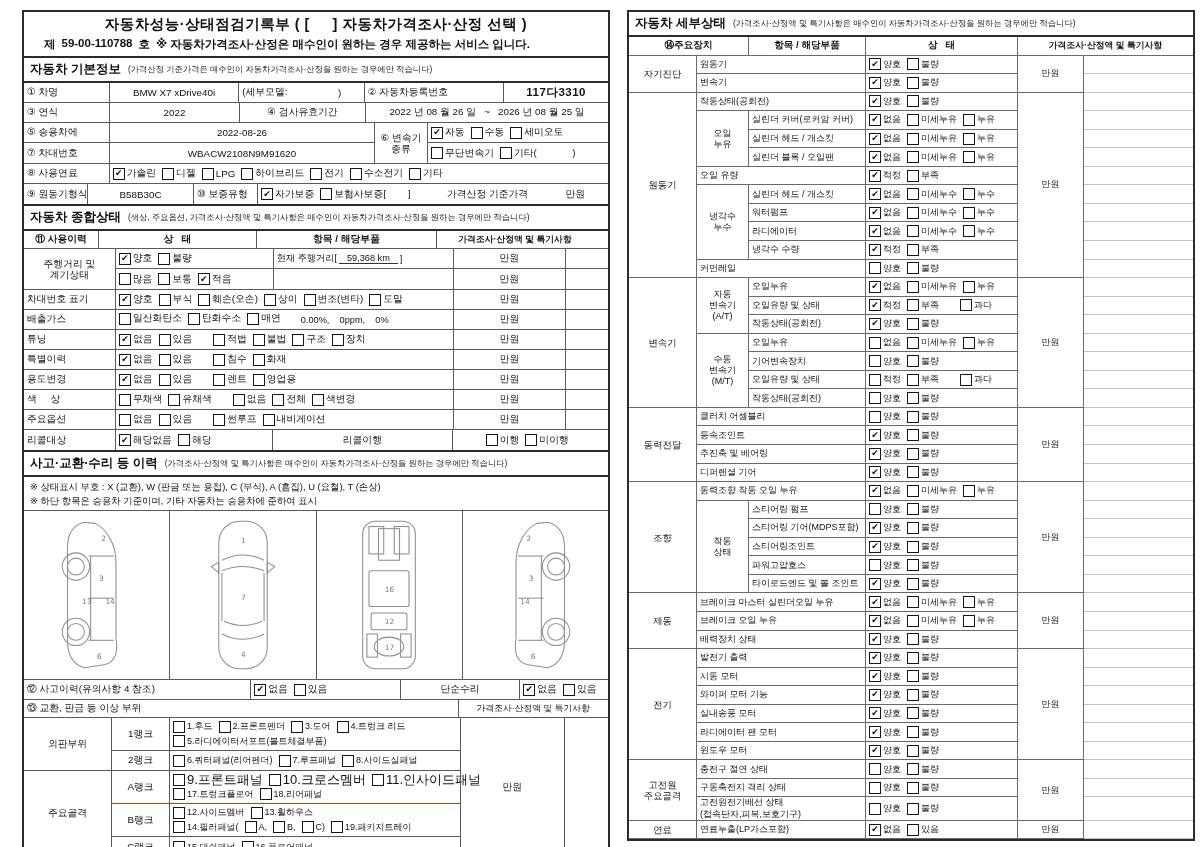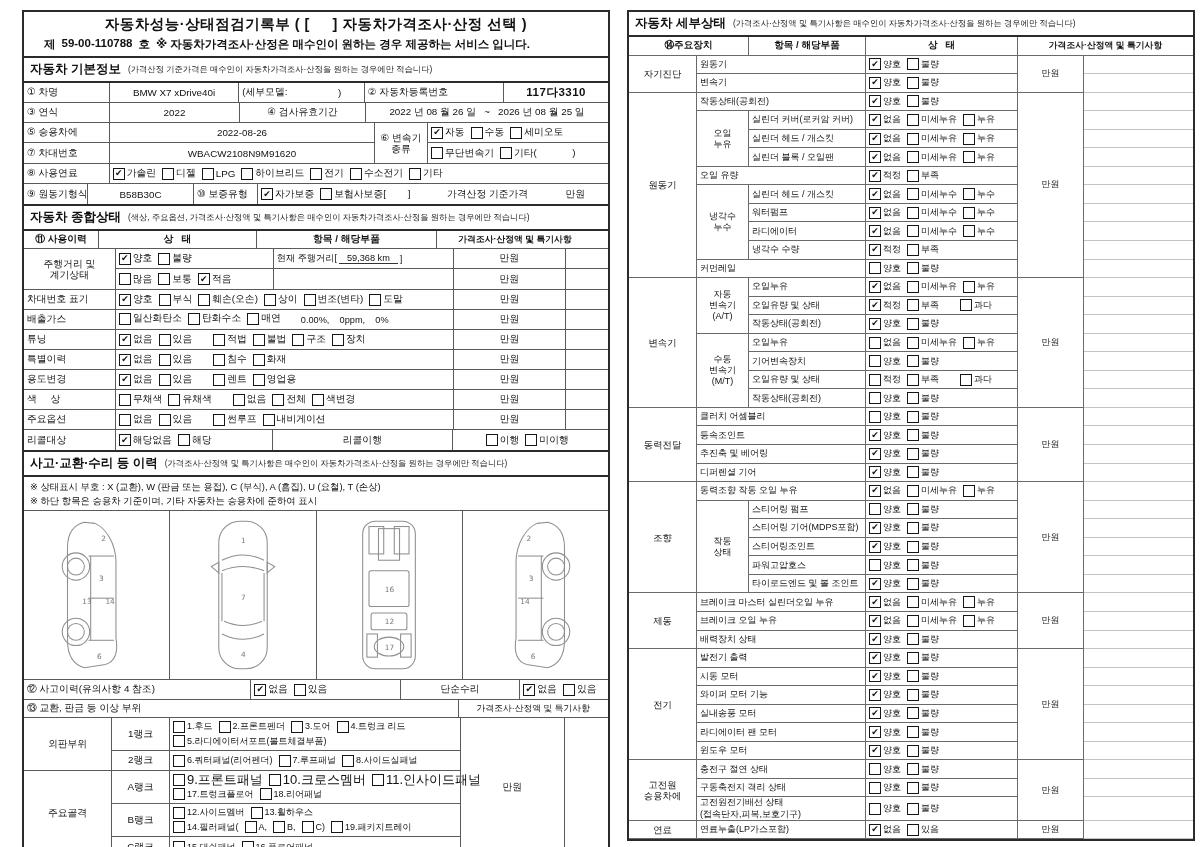--- a/index.html
+++ b/index.html
@@ -1246,21 +1246,21 @@
             <span class="bx">✔</span>
             <span>양호</span>
           </span>
           <span class="ck">
             <span class="bx"></span>
             <span>불량</span>
           </span>
         </div>
         <div class="dc note"></div>
         <div class="dc cat" style="grid-row: span 3;">고전원
-승용차에</div>
+주요골격</div>
         <div class="dc itm" style="grid-column: span 2;">충전구 절연 상태</div>
         <div class="dc ">
           <span class="ck">
             <span class="bx"></span>
             <span>양호</span>
           </span>
           <span class="ck">
             <span class="bx"></span>
             <span>불량</span>
           </span>

